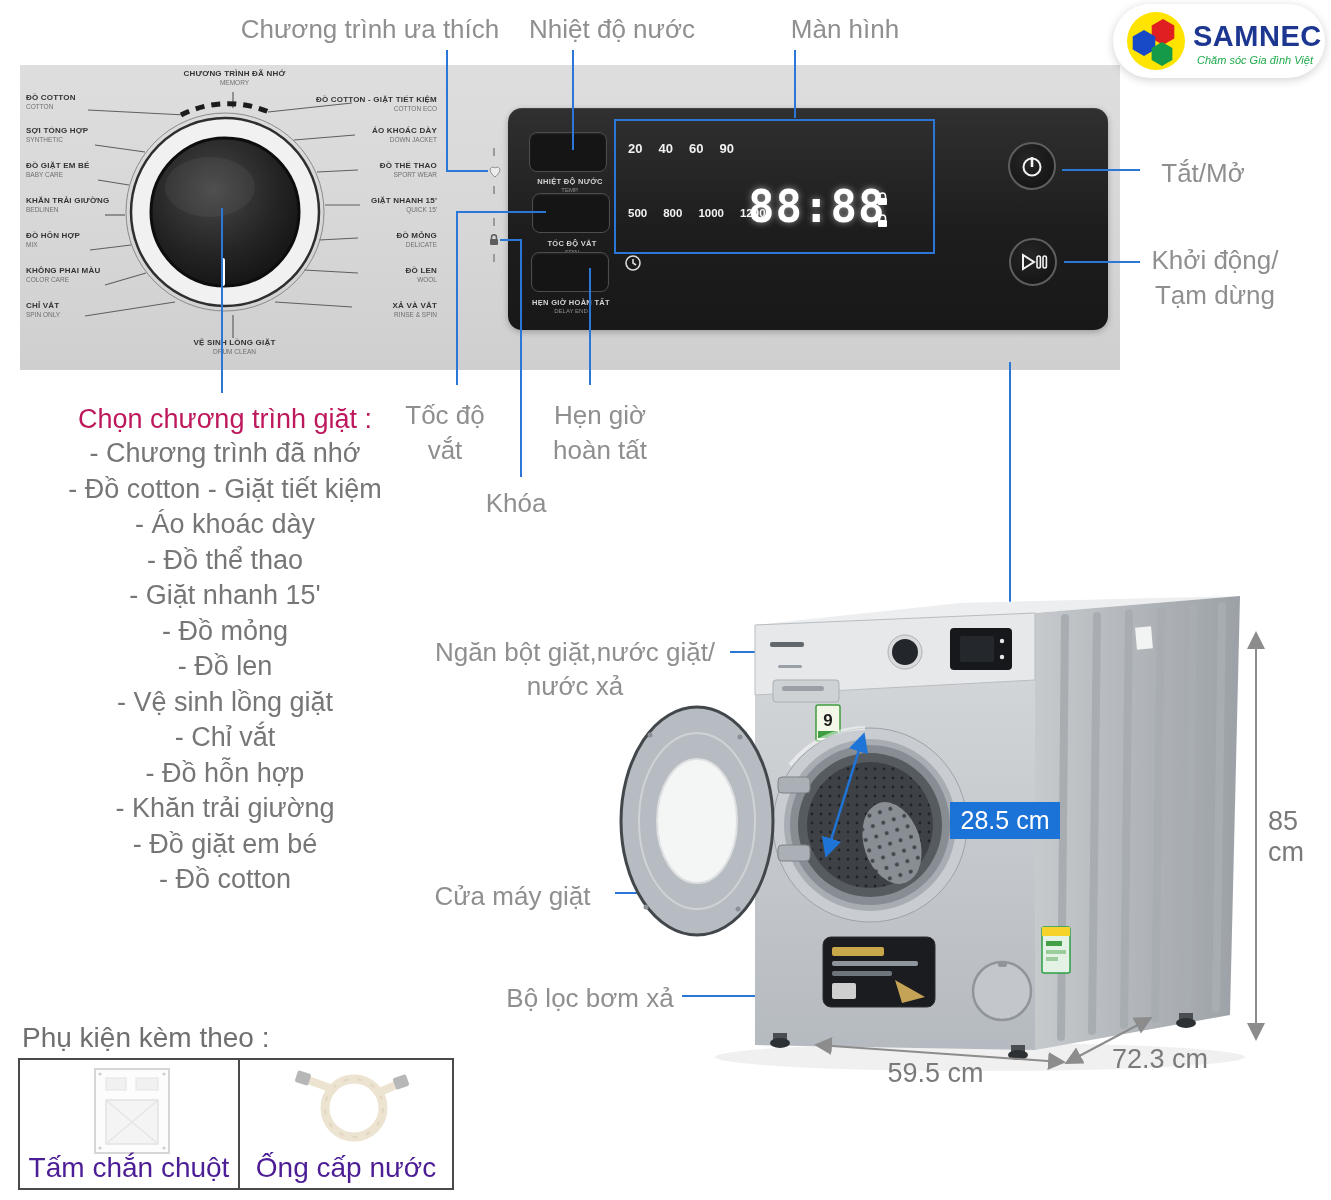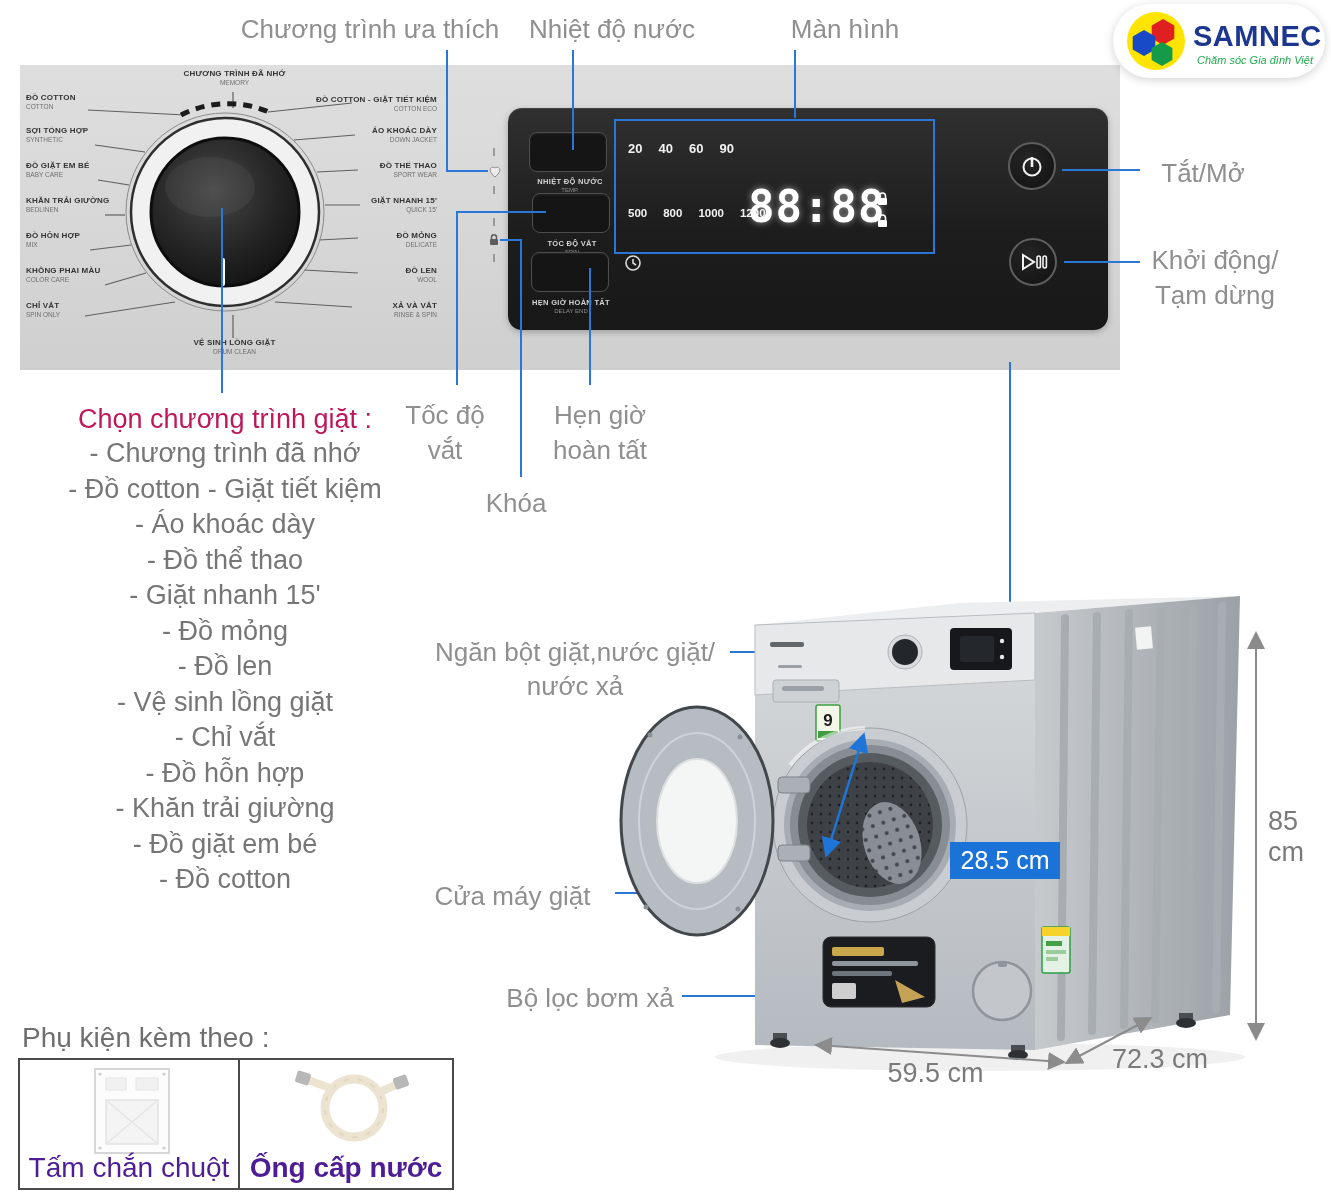--- a/index.html
+++ b/index.html
@@ -42,25 +42,25 @@
   
   #program-list{position:absolute;left:15px;top:402px;width:420px;text-align:center;
                 color:#767676;font-size:27px;}
   #program-list .t{line-height:34px;color:#be185d;}
   #program-list .i{line-height:35.5px;}
   
   #acc-title{position:absolute;left:22px;top:1022px;font-size:28px;color:#6f6f6f;}
   #acc-box{position:absolute;left:18px;top:1058px;width:436px;height:132px;border:2px solid #4a4a4a;display:flex;}
   .acc-cell{position:relative;height:100%;}
   .acc-cell.c1{width:220px;border-right:2px solid #4a4a4a;}
-  .acc-cell.c2{width:212px;font-weight:bold;}
+  .acc-cell.c2{width:212px;}
   .acc-lab{position:absolute;left:0;right:0;bottom:4px;text-align:center;font-size:28px;color:#4c1d95;}
   
   #dim-door{position:absolute;left:950px;top:802px;width:110px;height:37px;background:#1b72d7;
-            color:#fff;font-size:25px;text-align:center;line-height:37px;margin-top:40px;}
+            color:#fff;font-size:25px;text-align:center;line-height:37px;}
   .dim{position:absolute;color:#7a7a7a;font-size:27px;}
   
   #logo{position:absolute;left:1113px;top:4px;width:212px;height:74px;background:#fff;border-radius:40px;
         box-shadow:0 2px 10px rgba(0,0,0,.18);}
   #logo .ball{position:absolute;left:14px;top:8px;width:58px;height:58px;border-radius:50%;background:#ffe400;}
   #logo .nm{position:absolute;left:80px;top:16px;font-size:29px;font-weight:bold;color:#1d3791;letter-spacing:.5px;}
   #logo .tg{position:absolute;left:84px;top:50px;font-size:11px;font-style:italic;color:#1faa4b;}
 </style>
 </head>
 <body>

